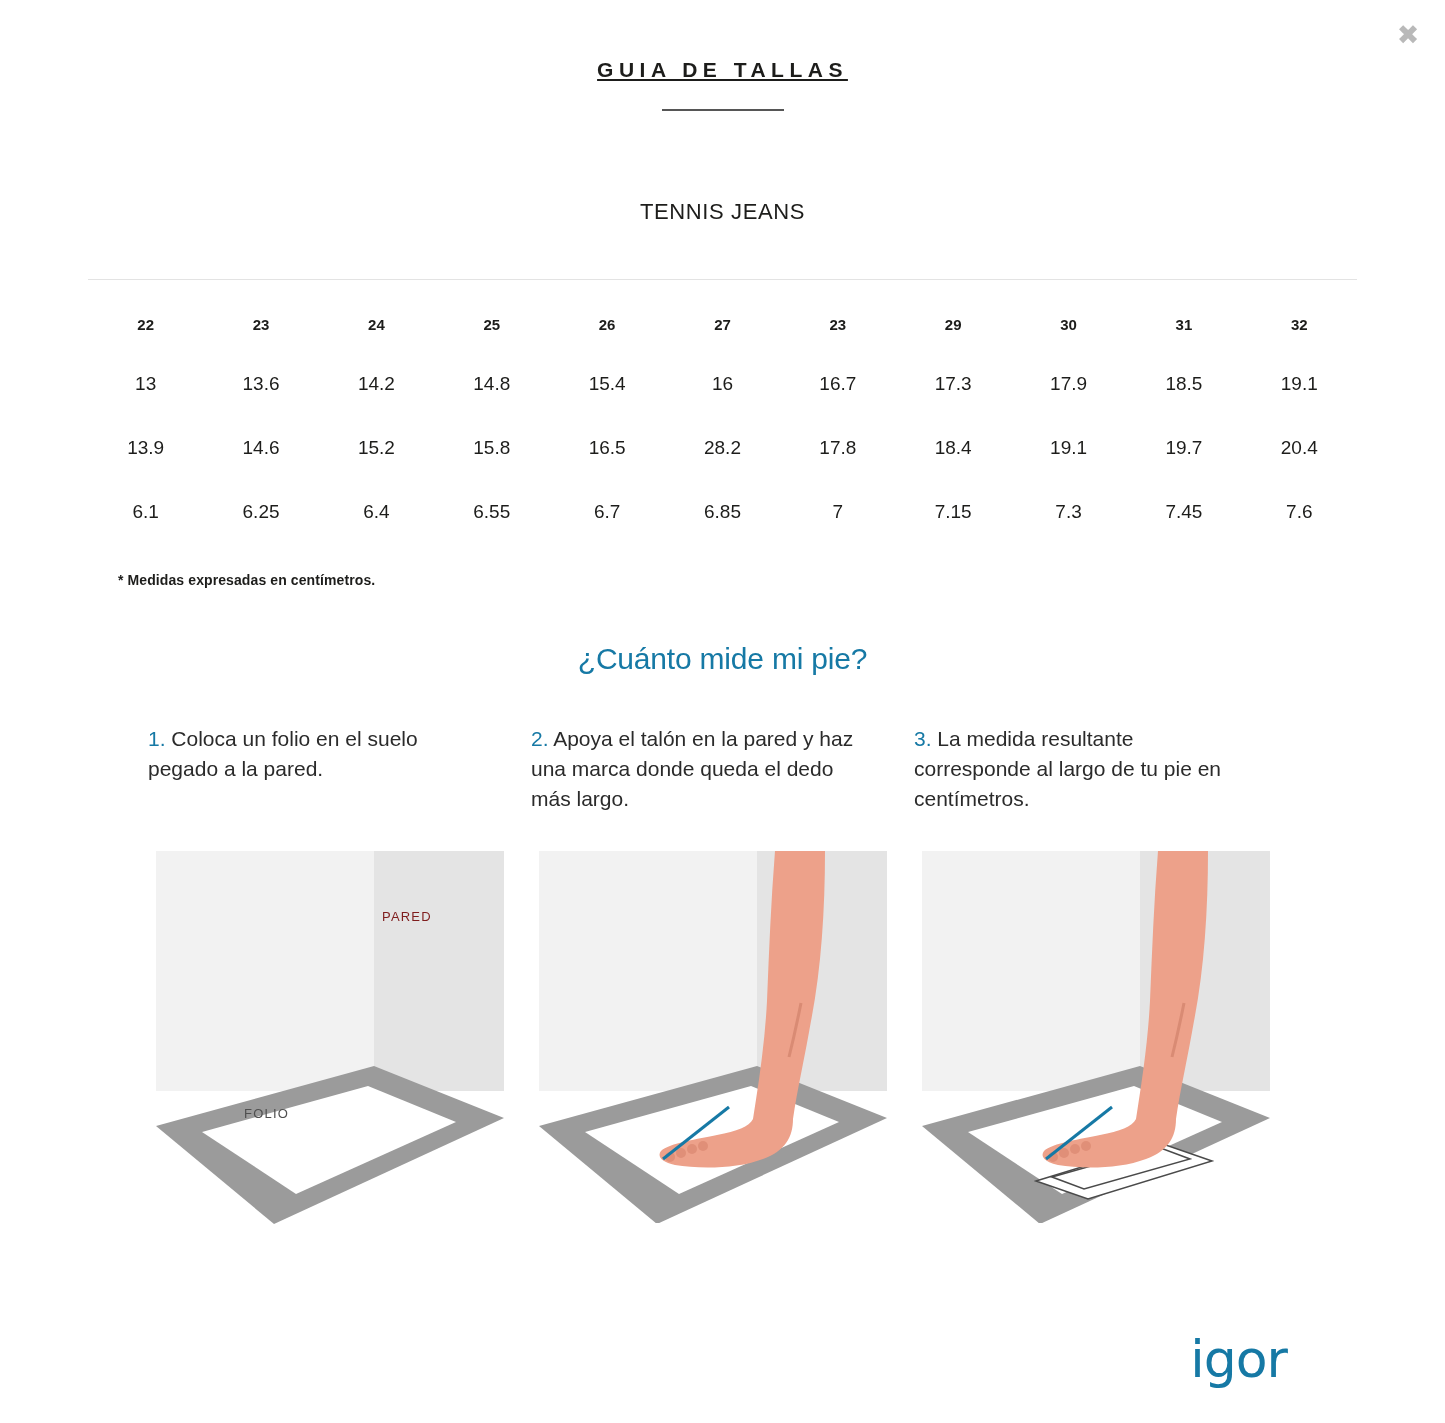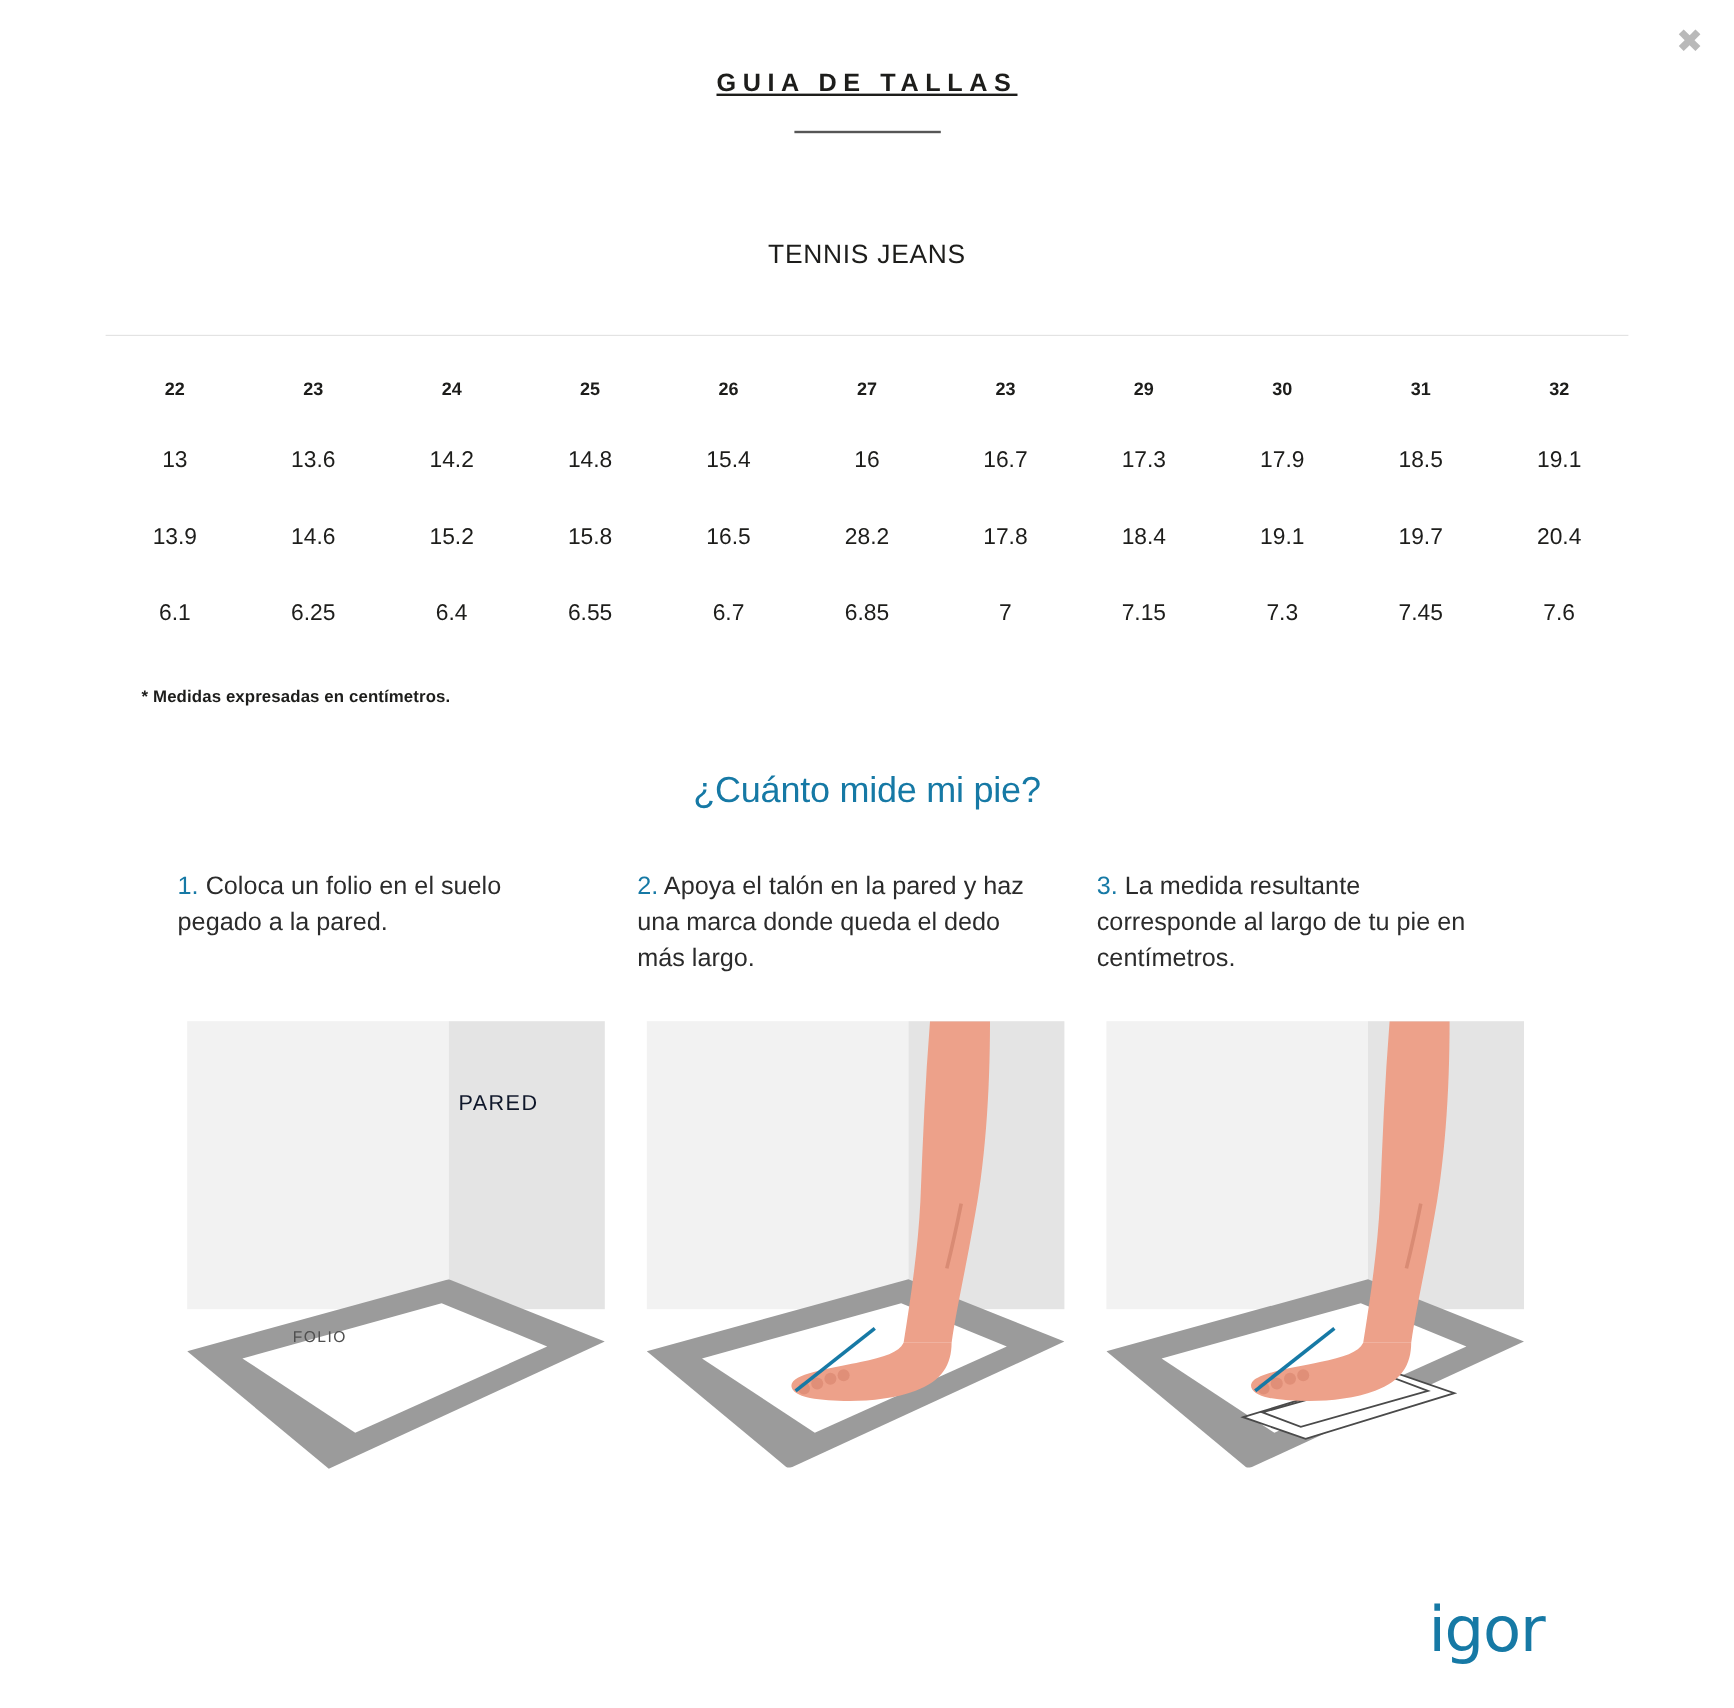--- a/index.html
+++ b/index.html
@@ -149,23 +149,23 @@
   .wall-right {
     position: absolute;
     left: 218px; top: 0;
     width: 130px; height: 240px;
     background: #e4e4e4;
   }
   .pared-label {
     position: absolute;
     left: 226px;
     top: 58px;
-    font-size: 18px;
+    font-size: 13px;
     letter-spacing: 1.2px;
-    color: #0f172a;
+    color: #7f1d1d;
     text-align: right;
   }
   
   .floor {
     position: absolute;
     left: 0;
     top: 215px;
     width: 348px;
     height: 160px;
   }

